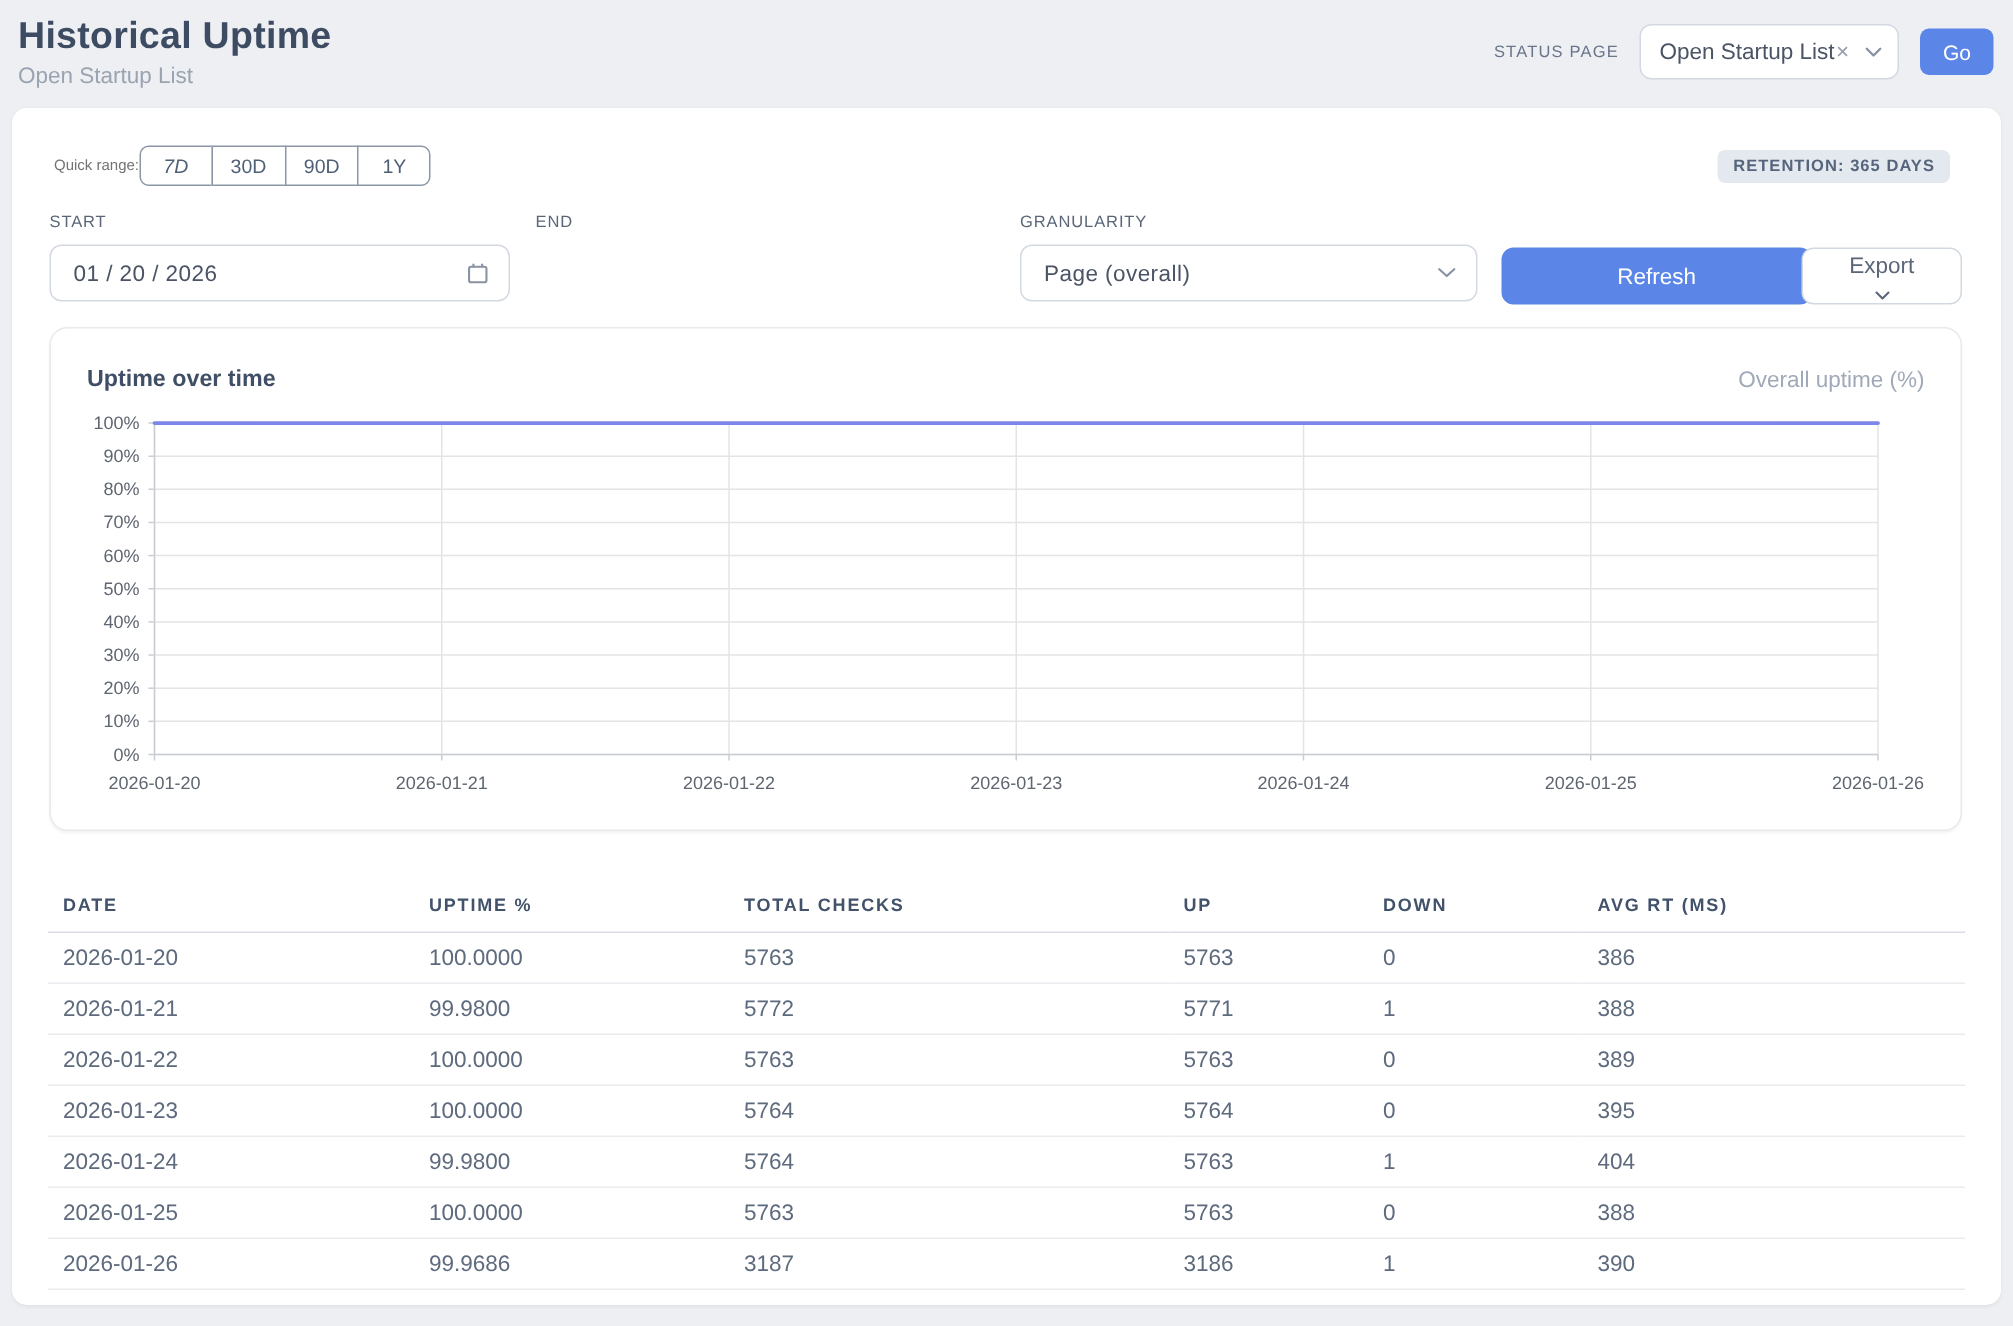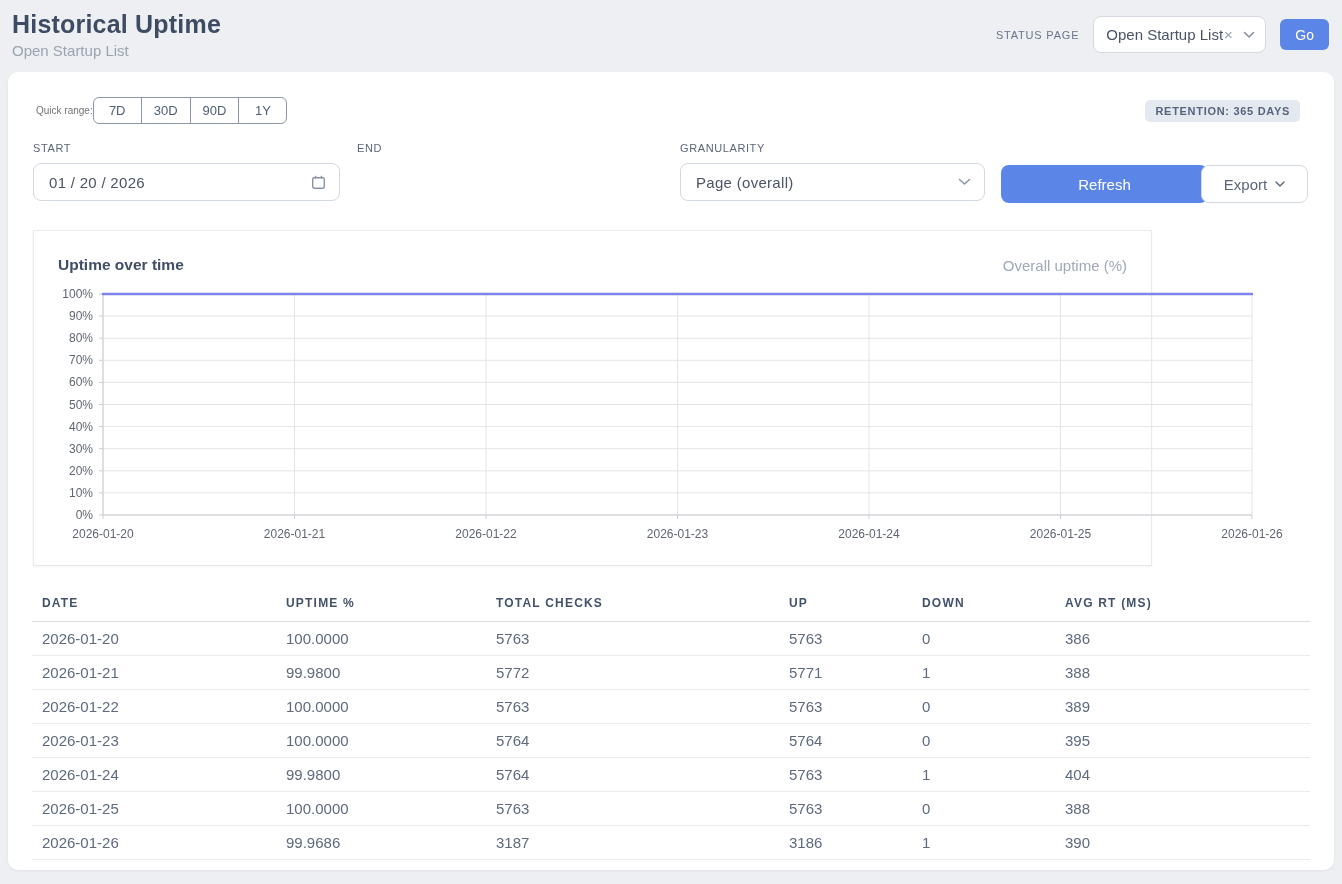--- a/index.html
+++ b/index.html
@@ -46,21 +46,21 @@
   }
 
   .qr-row { position: absolute; left: 28px; top: 25px; display: flex; align-items: center; }
   .qr-label { font-size: 10px; color: #737373; }
   .qr-group { display: flex; }
   .qr-btn {
     height: 27px; min-width: 49px; padding: 0 12px; background: #fff;
     border: 1px solid #8b97a7; color: #4f6076; font-size: 13px;
     margin-left: -1px; cursor: pointer; font-family: inherit;
   }
-  .qr-btn:first-child { border-radius: 6px 0 0 6px; margin-left: 0; }
+  .qr-btn:first-child { border-radius: 6px 0 0 6px; margin-left: 0; font-style: italic; }
   .qr-btn:last-child { border-radius: 0 6px 6px 0; }
 
   .retention-badge {
     position: absolute; right: 34px; top: 28px;
     background: #e4e9f0; color: #56647c; border-radius: 5px;
     font-size: 11px; font-weight: 700; letter-spacing: 0.7px;
     padding: 5px 10px;
   }
 
   .field-group { position: absolute; top: 70px; }
@@ -80,27 +80,27 @@
   .fg-gran  { left: 672px; width: 305px; }
   .refresh-btn {
     position: absolute; left: 993px; top: 93px; width: 207px; height: 38px;
     background: #5b86e8; color: #fff; border: none; border-radius: 8px;
     font-size: 15px; cursor: pointer; font-family: inherit;
   }
   .export-btn {
     position: absolute; left: 1193px; top: 93px; width: 107px; height: 38px;
     background: #fff; border: 1px solid #d3d9e0; border-radius: 8px;
     font-size: 15px; color: #5b6678; cursor: pointer; font-family: inherit;
-    display: flex; align-items: center; justify-content: center; gap: 8px;
+    display: flex; align-items: center; justify-content: center; gap: 8px; flex-direction: column;
   }
 
   
   .chart-card {
-    position: absolute; left: 25px; top: 158px; width: 1119px; height: 336px;
-    border: 1px solid #e8eaee; border-radius: 0; background: #fff;
+    position: absolute; left: 25px; top: 146px; width: 1275px; height: 336px;
+    border: 1px solid #e8eaee; border-radius: 12px; background: #fff;
     box-shadow: 0 1px 2px rgba(16,24,40,0.05);
   }
   .chart-title {
     position: absolute; left: 24px; top: 25px;
     font-size: 15.5px; font-weight: 700; color: #404e66;
   }
   .chart-legend {
     position: absolute; right: 24px; top: 26px;
     font-size: 15px; color: #a0a9b8;
   }

